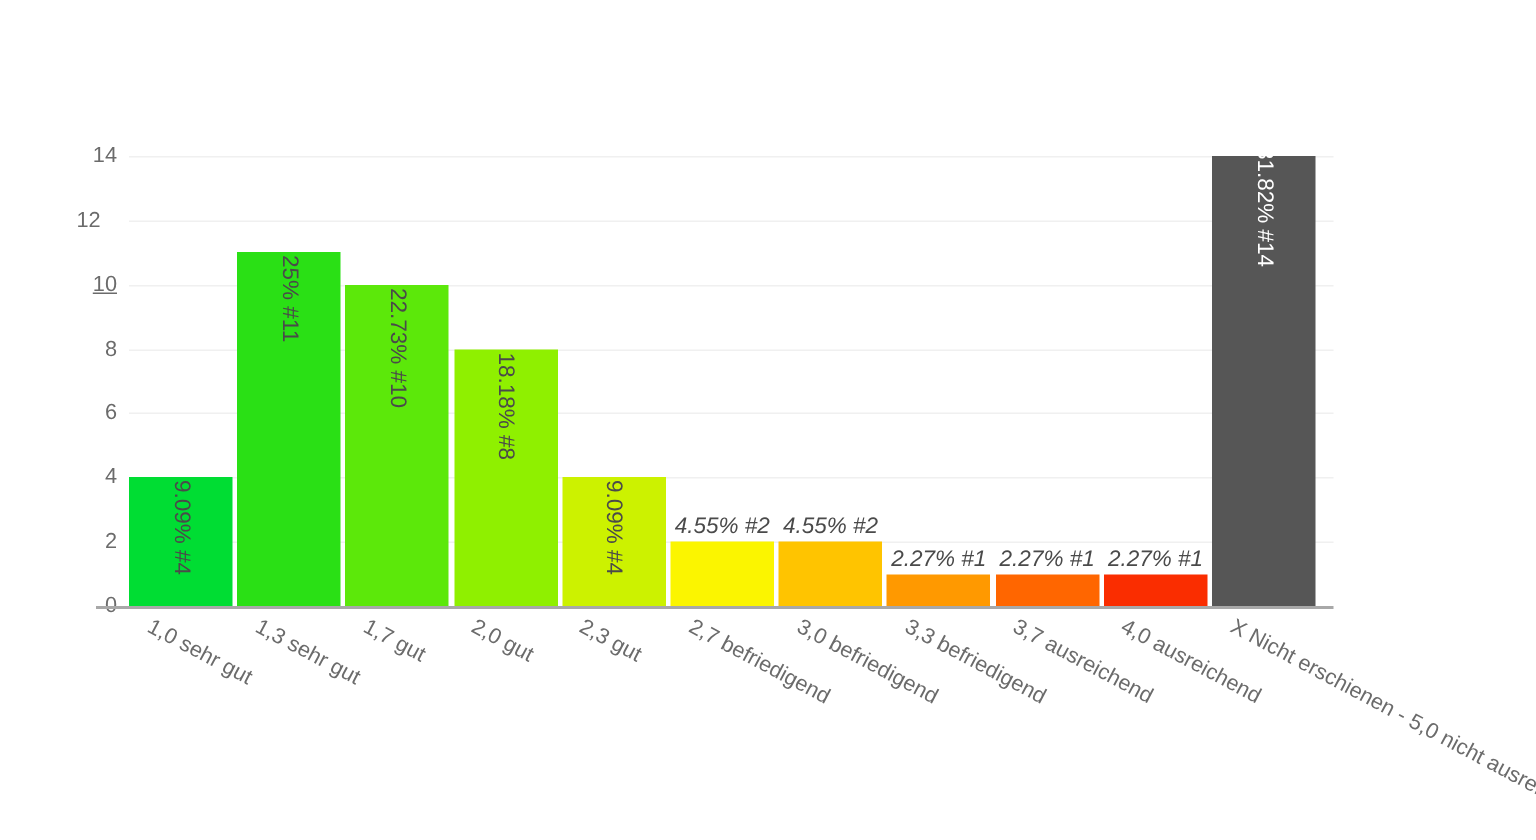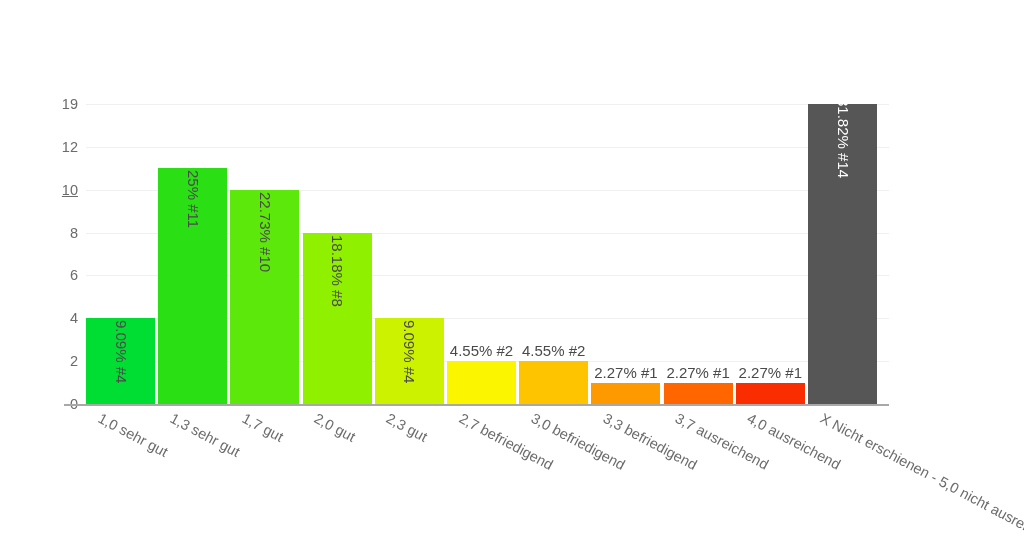--- a/index.html
+++ b/index.html
@@ -90,20 +90,21 @@
   .bar-label-top {
     position: absolute;
     bottom: 100%;
     left: 50%;
     transform: translateX(-50%);
     margin-bottom: 3px;
     font-size: 15px;
     line-height: 15px;
     white-space: nowrap;
     color: #4a4a4a;
+    font-style: italic;
   }
 
   
   .xlabels {
     position: absolute;
     left: 86px;
     top: 410px;
     width: 940px;
     height: 150px;
   }
@@ -123,22 +124,22 @@
 
 <div id="chart-root">
 
   <div id="yaxis">
       <div class="ytick-wrap" style="top: 404px;">0</div>
       <div class="ytick-wrap" style="top: 361.143px;">2</div>
       <div class="ytick-wrap" style="top: 318.286px;">4</div>
       <div class="ytick-wrap" style="top: 275.429px;">6</div>
       <div class="ytick-wrap" style="top: 232.571px;">8</div>
       <div class="ytick-wrap" style="top: 189.714px; text-decoration: underline;">10</div>
-      <div class="ytick-wrap" style="top: 146.857px;">12</div>
-      <div class="ytick-wrap" style="top: 104px;">19</div>
+      <div class="ytick-wrap" style="top: 146.857px; text-align: center;">12</div>
+      <div class="ytick-wrap" style="top: 104px;">14</div>
     </div>
 
   <div class="plot-area" id="plot-area">
       <div class="gridline zero-line" style="top: 300px;"></div>
       <div class="gridline" style="top: 257.143px;"></div>
       <div class="gridline" style="top: 214.286px;"></div>
       <div class="gridline" style="top: 171.429px;"></div>
       <div class="gridline" style="top: 128.571px;"></div>
       <div class="gridline" style="top: 85.7143px;"></div>
       <div class="gridline" style="top: 42.8571px;"></div>

